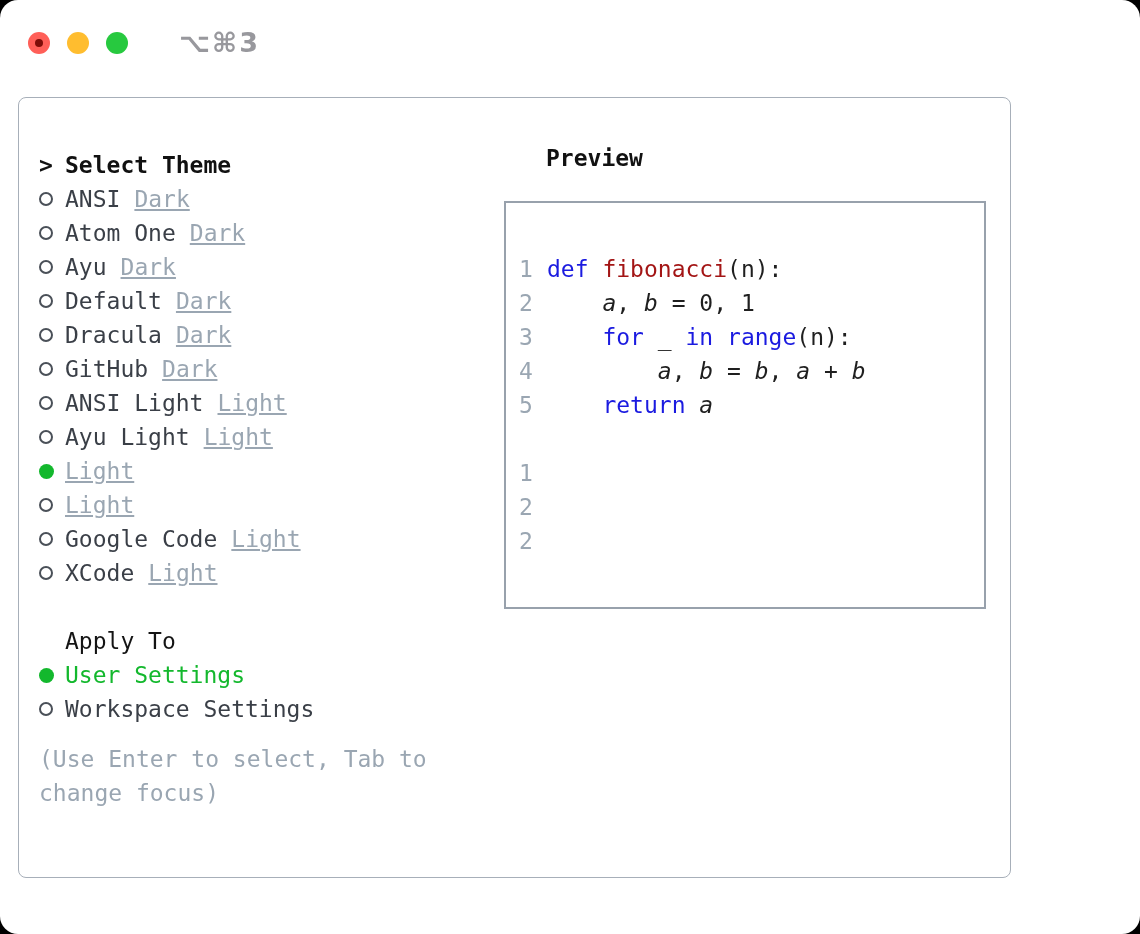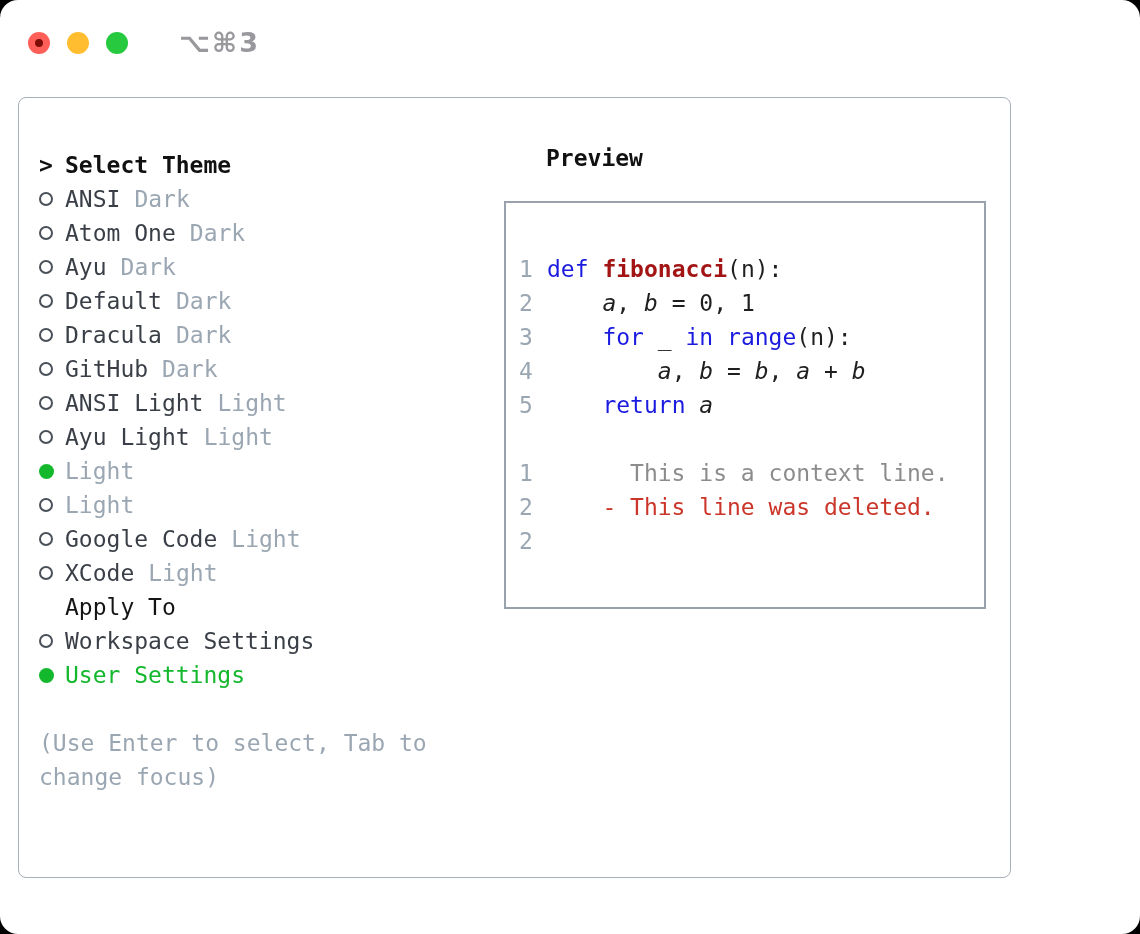--- a/index.html
+++ b/index.html
@@ -33,37 +33,37 @@
     border:1.5px solid #a7afb9;border-radius:8px;background:#fff;box-sizing:border-box;}
   
   .left-col{position:absolute;left:20px;top:50px;}
   .row{height:34px;display:flex;align-items:center;font-size:23px;color:var(--name);white-space:pre;}
   .marker{width:26px;display:flex;align-items:center;flex:none;}
   .dot-ring{width:14px;height:14px;border:2px solid #4a5058;border-radius:50%;box-sizing:border-box;}
   .dot-filled{width:15px;height:15px;background:var(--green);border-radius:50%;}
   .header-row{color:#111;font-weight:bold;}
   .header-row .marker{font-weight:bold;color:#111;}
   .t-name{margin-right:14px;}
-  .t-tag{color:var(--muted);}
+  .t-tag{color:var(--muted);text-decoration:underline;}
   .theme-option{cursor:pointer;}
   .theme-option.selected .t-name{color:var(--green);}
-  .apply-header{color:#141414;}
+  .apply-header{margin-top:34px;color:#141414;}
   .apply-option.selected .t-name{color:var(--green);}
-  .hint{margin-top:34px;width:420px;font-size:23px;line-height:34px;color:var(--muted);}
+  .hint{margin-top:16px;width:420px;font-size:23px;line-height:34px;color:var(--muted);}
   
   .preview-title{position:absolute;left:482px;top:43px;height:34px;display:flex;align-items:center;
     font-size:23px;font-weight:bold;color:#111;margin-left:45px;}
   .preview-box{position:absolute;left:485px;top:103px;width:482px;height:408px;
     border:2px solid #98a1ac;box-sizing:border-box;background:#fff;
     padding:49px 0 0 13px;overflow:hidden;}
   .code-line{height:34px;display:flex;align-items:center;font-size:23px;white-space:pre;}
   .lnum{color:var(--muted);width:28px;flex:none;}
   .blank-line{height:34px;}
   .seg-kw{color:var(--kw);}
-  .seg-fn{color:var(--fn);font-weight:bold;}
+  .seg-fn{color:var(--fn);}
   .seg-plain{color:var(--ink);}
   .seg-var{color:var(--ink);font-style:italic;}
   .diff-context{color:var(--ctx);}
   .diff-deleted{color:var(--del);}
   .diff-added{color:var(--add);}
 </style>
 </head>
 <body>
 
 <div class="window">
@@ -97,39 +97,39 @@
           <div class="row theme-option"><span class="marker"><span class="dot-ring"></span></span><span class="t-name">Google Code</span><span class="t-tag">Light</span></div>
           <div class="row theme-option"><span class="marker"><span class="dot-ring"></span></span><span class="t-name">XCode</span><span class="t-tag">Light</span></div>
         </div>
 
       <div class="row apply-header">
         <span class="marker"></span>
         <span>Apply To</span>
       </div>
 
       <div>
+          <div class="row apply-option selected"><span class="marker"><span class="dot-filled"></span></span><span class="t-name">User Settings</span></div>
           <div class="row apply-option"><span class="marker"><span class="dot-ring"></span></span><span class="t-name">Workspace Settings</span></div>
-          <div class="row apply-option selected"><span class="marker"><span class="dot-filled"></span></span><span class="t-name">User Settings</span></div>
         </div>
 
       <div class="hint">(Use Enter to select, Tab to change focus)</div>
     </div>
 
     <div class="preview-title">Preview</div>
 
     <div class="preview-box">
       <div>
           <div class="code-line"><span class="lnum">1</span><span class="seg-kw">def</span><span class="seg-plain"> </span><span class="seg-fn">fibonacci</span><span class="seg-plain">(n):</span></div>
           <div class="code-line"><span class="lnum">2</span><span class="seg-plain">    </span><span class="seg-var">a</span><span class="seg-plain">, </span><span class="seg-var">b</span><span class="seg-plain"> = 0, 1</span></div>
           <div class="code-line"><span class="lnum">3</span><span class="seg-plain">    </span><span class="seg-kw">for</span><span class="seg-plain"> _ </span><span class="seg-kw">in</span><span class="seg-plain"> </span><span class="seg-kw">range</span><span class="seg-plain">(n):</span></div>
           <div class="code-line"><span class="lnum">4</span><span class="seg-plain">        </span><span class="seg-var">a</span><span class="seg-plain">, </span><span class="seg-var">b</span><span class="seg-plain"> = </span><span class="seg-var">b</span><span class="seg-plain">, </span><span class="seg-var">a</span><span class="seg-plain"> + </span><span class="seg-var">b</span></div>
           <div class="code-line"><span class="lnum">5</span><span class="seg-plain">    </span><span class="seg-kw">return</span><span class="seg-plain"> </span><span class="seg-var">a</span></div>
         </div>
       <div class="blank-line"></div>
       <div>
-          <div class="code-line"><span class="lnum">1</span><span class="diff-context">      This is a context line.</span></div>
-          <div class="code-line"><span class="lnum">2</span><span class="diff-deleted">    - This line was deleted.</span></div>
+          <div class="code-line"><span class="lnum">1</span></div>
+          <div class="code-line"><span class="lnum">2</span></div>
           <div class="code-line"><span class="lnum">2</span></div>
         </div>
     </div>
 
   </div>
 </div>
 
 </body></html>

